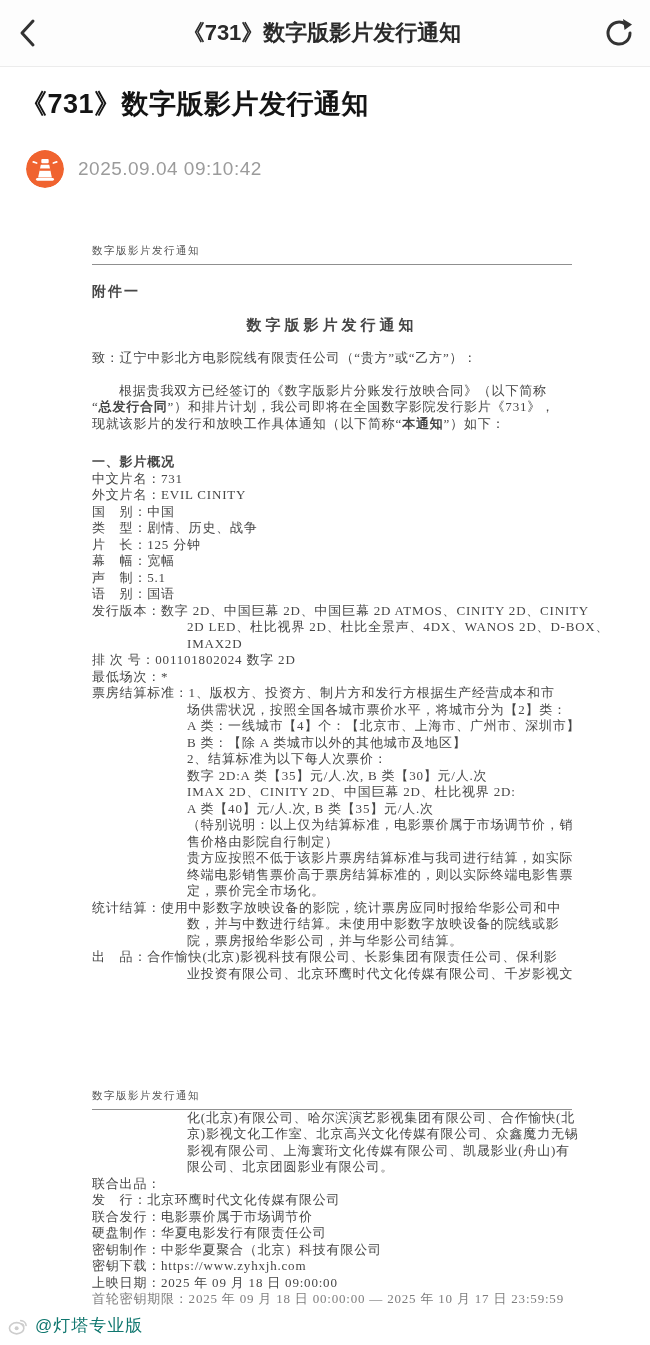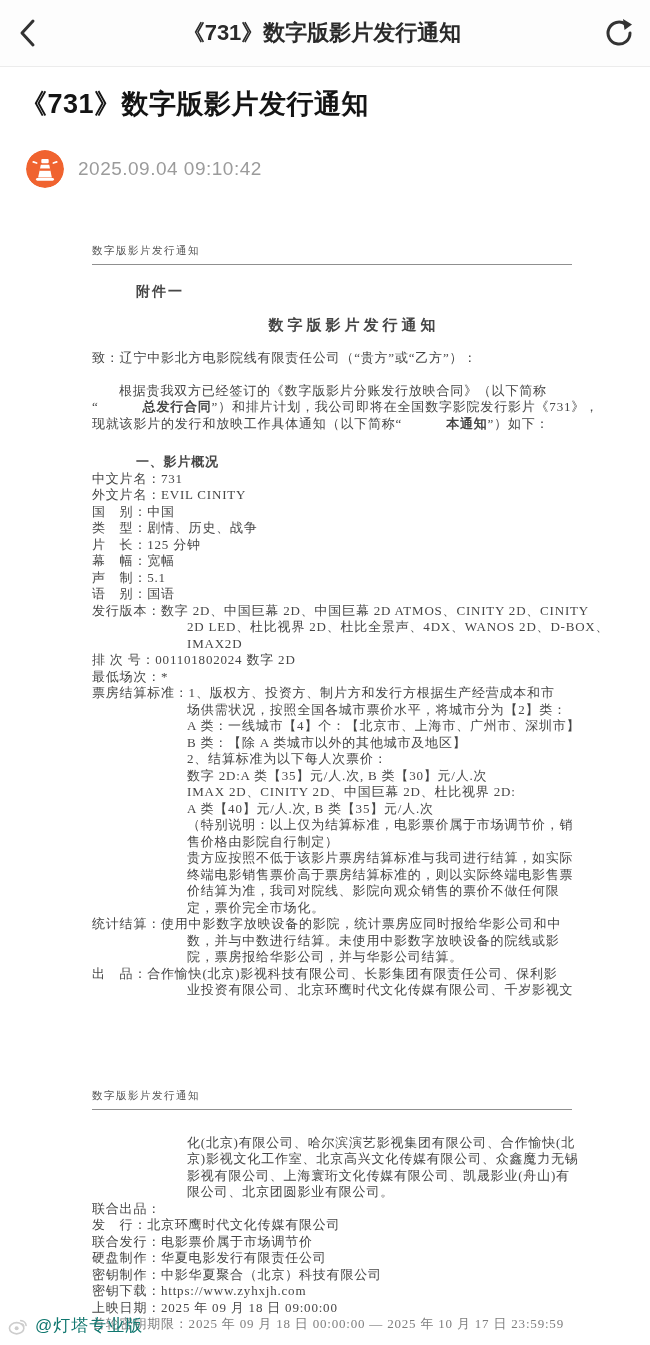--- a/index.html
+++ b/index.html
@@ -30,30 +30,30 @@
   .page{
     position:absolute;left:92px;width:480px;
     font-family:Liberation Serif, serif;
     color:#464646;font-size:13px;line-height:16.5px;letter-spacing:.8px;
   }
   .p1{top:243px;}
   .p2{top:1088px;}
   .ph{font-size:10.5px;color:#555;letter-spacing:1.5px;padding-bottom:4px;
       border-bottom:1px solid #8f8f8f;}
   .p1 .body{margin-top:19px;}
-  .p2 .body{margin-top:25px;}
+  .p2 .body{}
   .dl{min-height:16.5px;white-space:nowrap;}
   .blank{height:16.5px;}
   .gap{height:22px;}
   .att{font-size:14px;}
   .att .bd{letter-spacing:2px;}
   .title{text-align:center;font-size:15px;letter-spacing:4px;}
   .ind{text-indent:27px;}
   .cont{padding-left:95px;}
-  .bd{font-weight:700;margin-left:44px;}
+  .bd{font-weight:700;}
   .cut{height:10px;overflow:hidden;opacity:.7;}
   
   .watermark{
     position:absolute;top:1314px;left:0;width:650px;
     display:flex;align-items:center;justify-content:flex-start;gap:7px;
     color:#0f766e;font-size:17px;letter-spacing:1px;margin-left:8px;
   }
 </style>
 </head>
 <body>
@@ -124,21 +124,20 @@
       <div class="dl cont"><span>A 类：一线城市【4】个：【北京市、上海市、广州市、深圳市】</span></div>
       <div class="dl cont"><span>B 类：【除 A 类城市以外的其他城市及地区】</span></div>
       <div class="dl cont"><span>2、结算标准为以下每人次票价：</span></div>
       <div class="dl cont"><span>数字 2D:A 类【35】元/人.次, B 类【30】元/人.次</span></div>
       <div class="dl cont"><span>IMAX 2D、CINITY 2D、中国巨幕 2D、杜比视界 2D:</span></div>
       <div class="dl cont"><span>A 类【40】元/人.次, B 类【35】元/人.次</span></div>
       <div class="dl cont"><span>（特别说明：以上仅为结算标准，电影票价属于市场调节价，销</span></div>
       <div class="dl cont"><span>售价格由影院自行制定）</span></div>
       <div class="dl cont"><span>贵方应按照不低于该影片票房结算标准与我司进行结算，如实际</span></div>
       <div class="dl cont"><span>终端电影销售票价高于票房结算标准的，则以实际终端电影售票</span></div>
-      <div class="dl cont"><span>价结算为准，我司对院线、影院向观众销售的票价不做任何限</span></div>
       <div class="dl cont"><span>定，票价完全市场化。</span></div>
       <div class="dl"><span>统计结算：使用中影数字放映设备的影院，统计票房应同时报给华影公司和中</span></div>
       <div class="dl cont"><span>数，并与中数进行结算。未使用中影数字放映设备的院线或影</span></div>
       <div class="dl cont"><span>院，票房报给华影公司，并与华影公司结算。</span></div>
       <div class="dl"><span>出　品：合作愉快(北京)影视科技有限公司、长影集团有限责任公司、保利影</span></div>
       <div class="dl cont"><span>业投资有限公司、北京环鹰时代文化传媒有限公司、千岁影视文</span></div>
     </div>
 </div>
 
 <div class="page p2">

